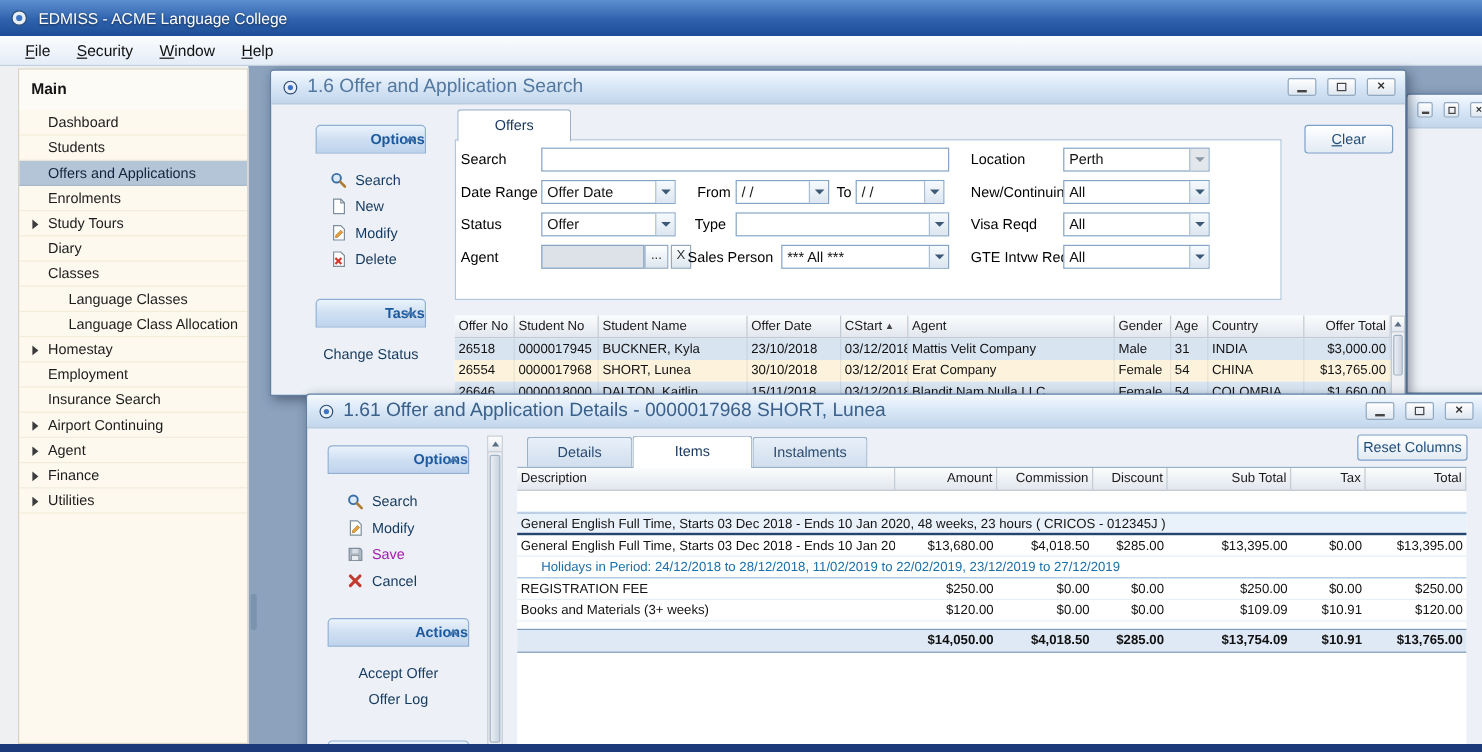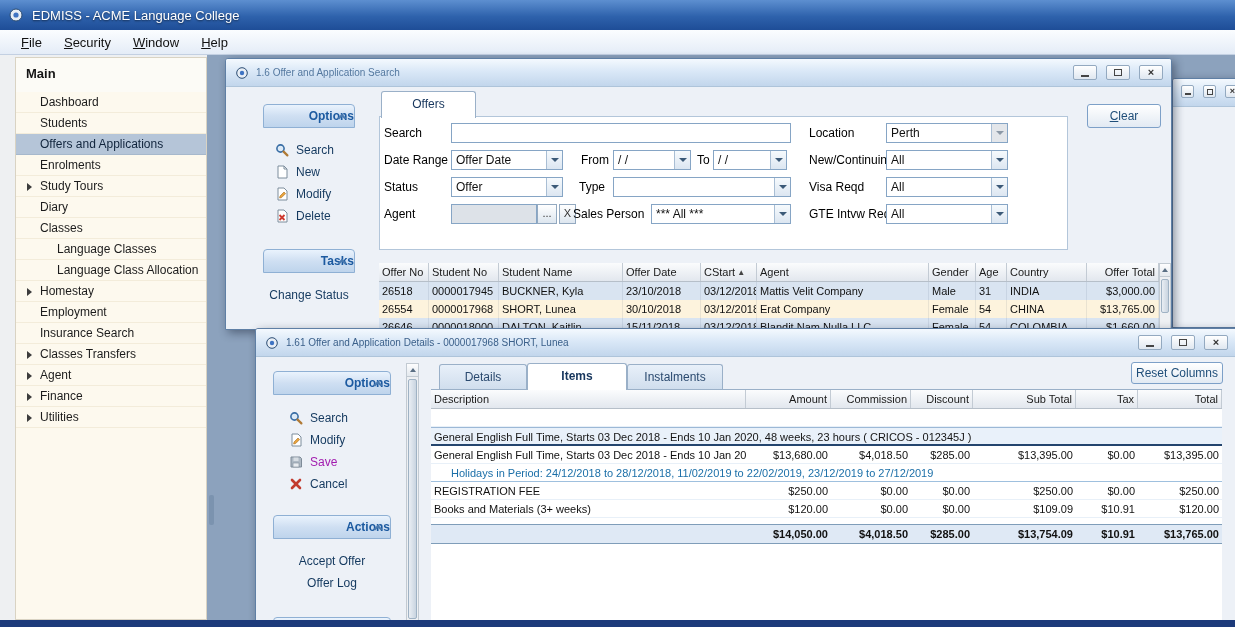--- a/index.html
+++ b/index.html
@@ -29,21 +29,21 @@
   .side-item.sel{background:#b5c5d8;border-bottom-color:#a6b8cc;color:#10243c}
   .tri{position:absolute;left:11px;top:7px;width:0;height:0;border-left:5px solid #3c3c3c;
     border-top:4px solid transparent;border-bottom:4px solid transparent}
   .splitter{position:absolute;left:209px;top:495px;width:5px;height:30px;background:#7b93af;border-radius:2px;z-index:2}
 
   
   .win{position:absolute;background:#edf1f7;border:1px solid #5f7fa5;border-radius:3px 3px 0 0;
     box-shadow:3px 3px 10px rgba(15,25,45,.45);overflow:hidden}
   .win-title{position:relative;height:28px;background:linear-gradient(#f4f9fe,#dae8f7 45%,#c2d6ec);
     border-bottom:1px solid #aec4da;display:flex;align-items:center;padding-left:9px}
-  .win-title .t{margin-left:7px;font-size:10px;color:#54789f;white-space:nowrap}
+  .win-title .t{margin-left:7px;font-size:16px;color:#54789f;white-space:nowrap}
   .wbtns{position:absolute;top:6px;display:flex;gap:9px}
   .wbtn{width:24px;height:15px;border:1px solid #93a9c0;border-radius:2px;
     background:linear-gradient(#ffffff,#dfe7f0);display:flex;align-items:center;justify-content:center}
   .gl-min{width:8px;height:2px;background:#444;margin-top:7px}
   .gl-max{width:8px;height:7px;border:1px solid #444}
   .gl-x{font-size:11px;font-weight:bold;line-height:1;color:#333}
 
   
   .phdr{position:absolute;height:24px;background:linear-gradient(#eaf3fd,#cfdff2 50%,#bed4ec);
     border:1px solid #8fb0d4;border-radius:4px 4px 0 0;display:flex;align-items:center;justify-content:flex-end;
@@ -62,21 +62,21 @@
   .tinput.dis{background:#dde2e8}
   .combo{position:absolute;height:20px;border:1px solid #86a5c5;background:#fff}
   .combo .v{position:absolute;left:4px;right:18px;top:0;height:18px;line-height:18px;font-size:12px;overflow:hidden;white-space:nowrap}
   .combo .cb{position:absolute;right:0;top:0;width:16px;height:18px;background:linear-gradient(#f6fafd,#dce6f1);
     border-left:1px solid #a9bed4;display:flex;align-items:center;justify-content:center}
   .darr{width:0;height:0;border-left:4px solid transparent;border-right:4px solid transparent;border-top:4px solid #3c5a78}
   .sbtn{position:absolute;height:20px;border:1px solid #93a9c0;background:linear-gradient(#fff,#dde6ef);
     font-size:11px;text-align:center;line-height:17px;color:#333}
   .tab{position:absolute;height:26px;line-height:25px;text-align:center;font-size:12px;color:#2b4a6f;
     background:linear-gradient(#e8f0f9,#cfdded);border:1px solid #9ab0c8;border-bottom:none;border-radius:3px 3px 0 0;z-index:1}
-  .tab.active{background:#fff;font-weight:bold;color:#17365d;z-index:3;height:27px}
+  .tab.active{background:#fff;font-weight:normal;color:#17365d;z-index:3;height:27px}
   .tab.active.nb{font-weight:normal}
 
   
   .ghead{display:flex;height:19px;line-height:18px;font-size:11px;
     background:linear-gradient(#fbfcfd,#e2e7ee);border-bottom:1px solid #b6bfc9}
   .ghead .cell{border-right:1px solid #c3cbd4;color:#1a1a1a}
   .grow{display:flex;height:18px;line-height:18px;font-size:11px}
   .cell{padding:0 3px;overflow:hidden;white-space:nowrap;height:100%}
   .g1 .grow .cell{border-right:1px solid rgba(60,80,110,.10)}
   .g1 .c0{width:50px}.g1 .c1{width:70px}.g1 .c2{width:124px}.g1 .c3{width:78px}.g1 .c4{width:56px}
@@ -131,21 +131,21 @@
     <div class="side-item sel">Offers and Applications</div>
     <div class="side-item">Enrolments</div>
     <div class="side-item"><span class="tri"></span><span>Study Tours</span></div>
     <div class="side-item">Diary</div>
     <div class="side-item">Classes</div>
     <div class="side-item lvl1">Language Classes</div>
     <div class="side-item lvl1">Language Class Allocation</div>
     <div class="side-item"><span class="tri"></span><span>Homestay</span></div>
     <div class="side-item">Employment</div>
     <div class="side-item">Insurance Search</div>
-    <div class="side-item"><span class="tri"></span><span>Classes Transfers</span></div>
+    <div class="side-item"><span class="tri"></span><span>Airport Continuing</span></div>
     <div class="side-item"><span class="tri"></span><span>Agent</span></div>
     <div class="side-item"><span class="tri"></span><span>Finance</span></div>
     <div class="side-item"><span class="tri"></span><span>Utilities</span></div>
   </div>
 
   <div class="win" style="left:1172px;top:78px;width:70px;height:250px;border-radius:3px 0 0 0">
     <div class="win-title" style="padding-left:4px">
       <div class="wbtns" style="left:8px">
         <div class="wbtn" style="width:13px;height:13px">
             <span class="gl-min" style="width:6px;margin-top:5px"></span>

